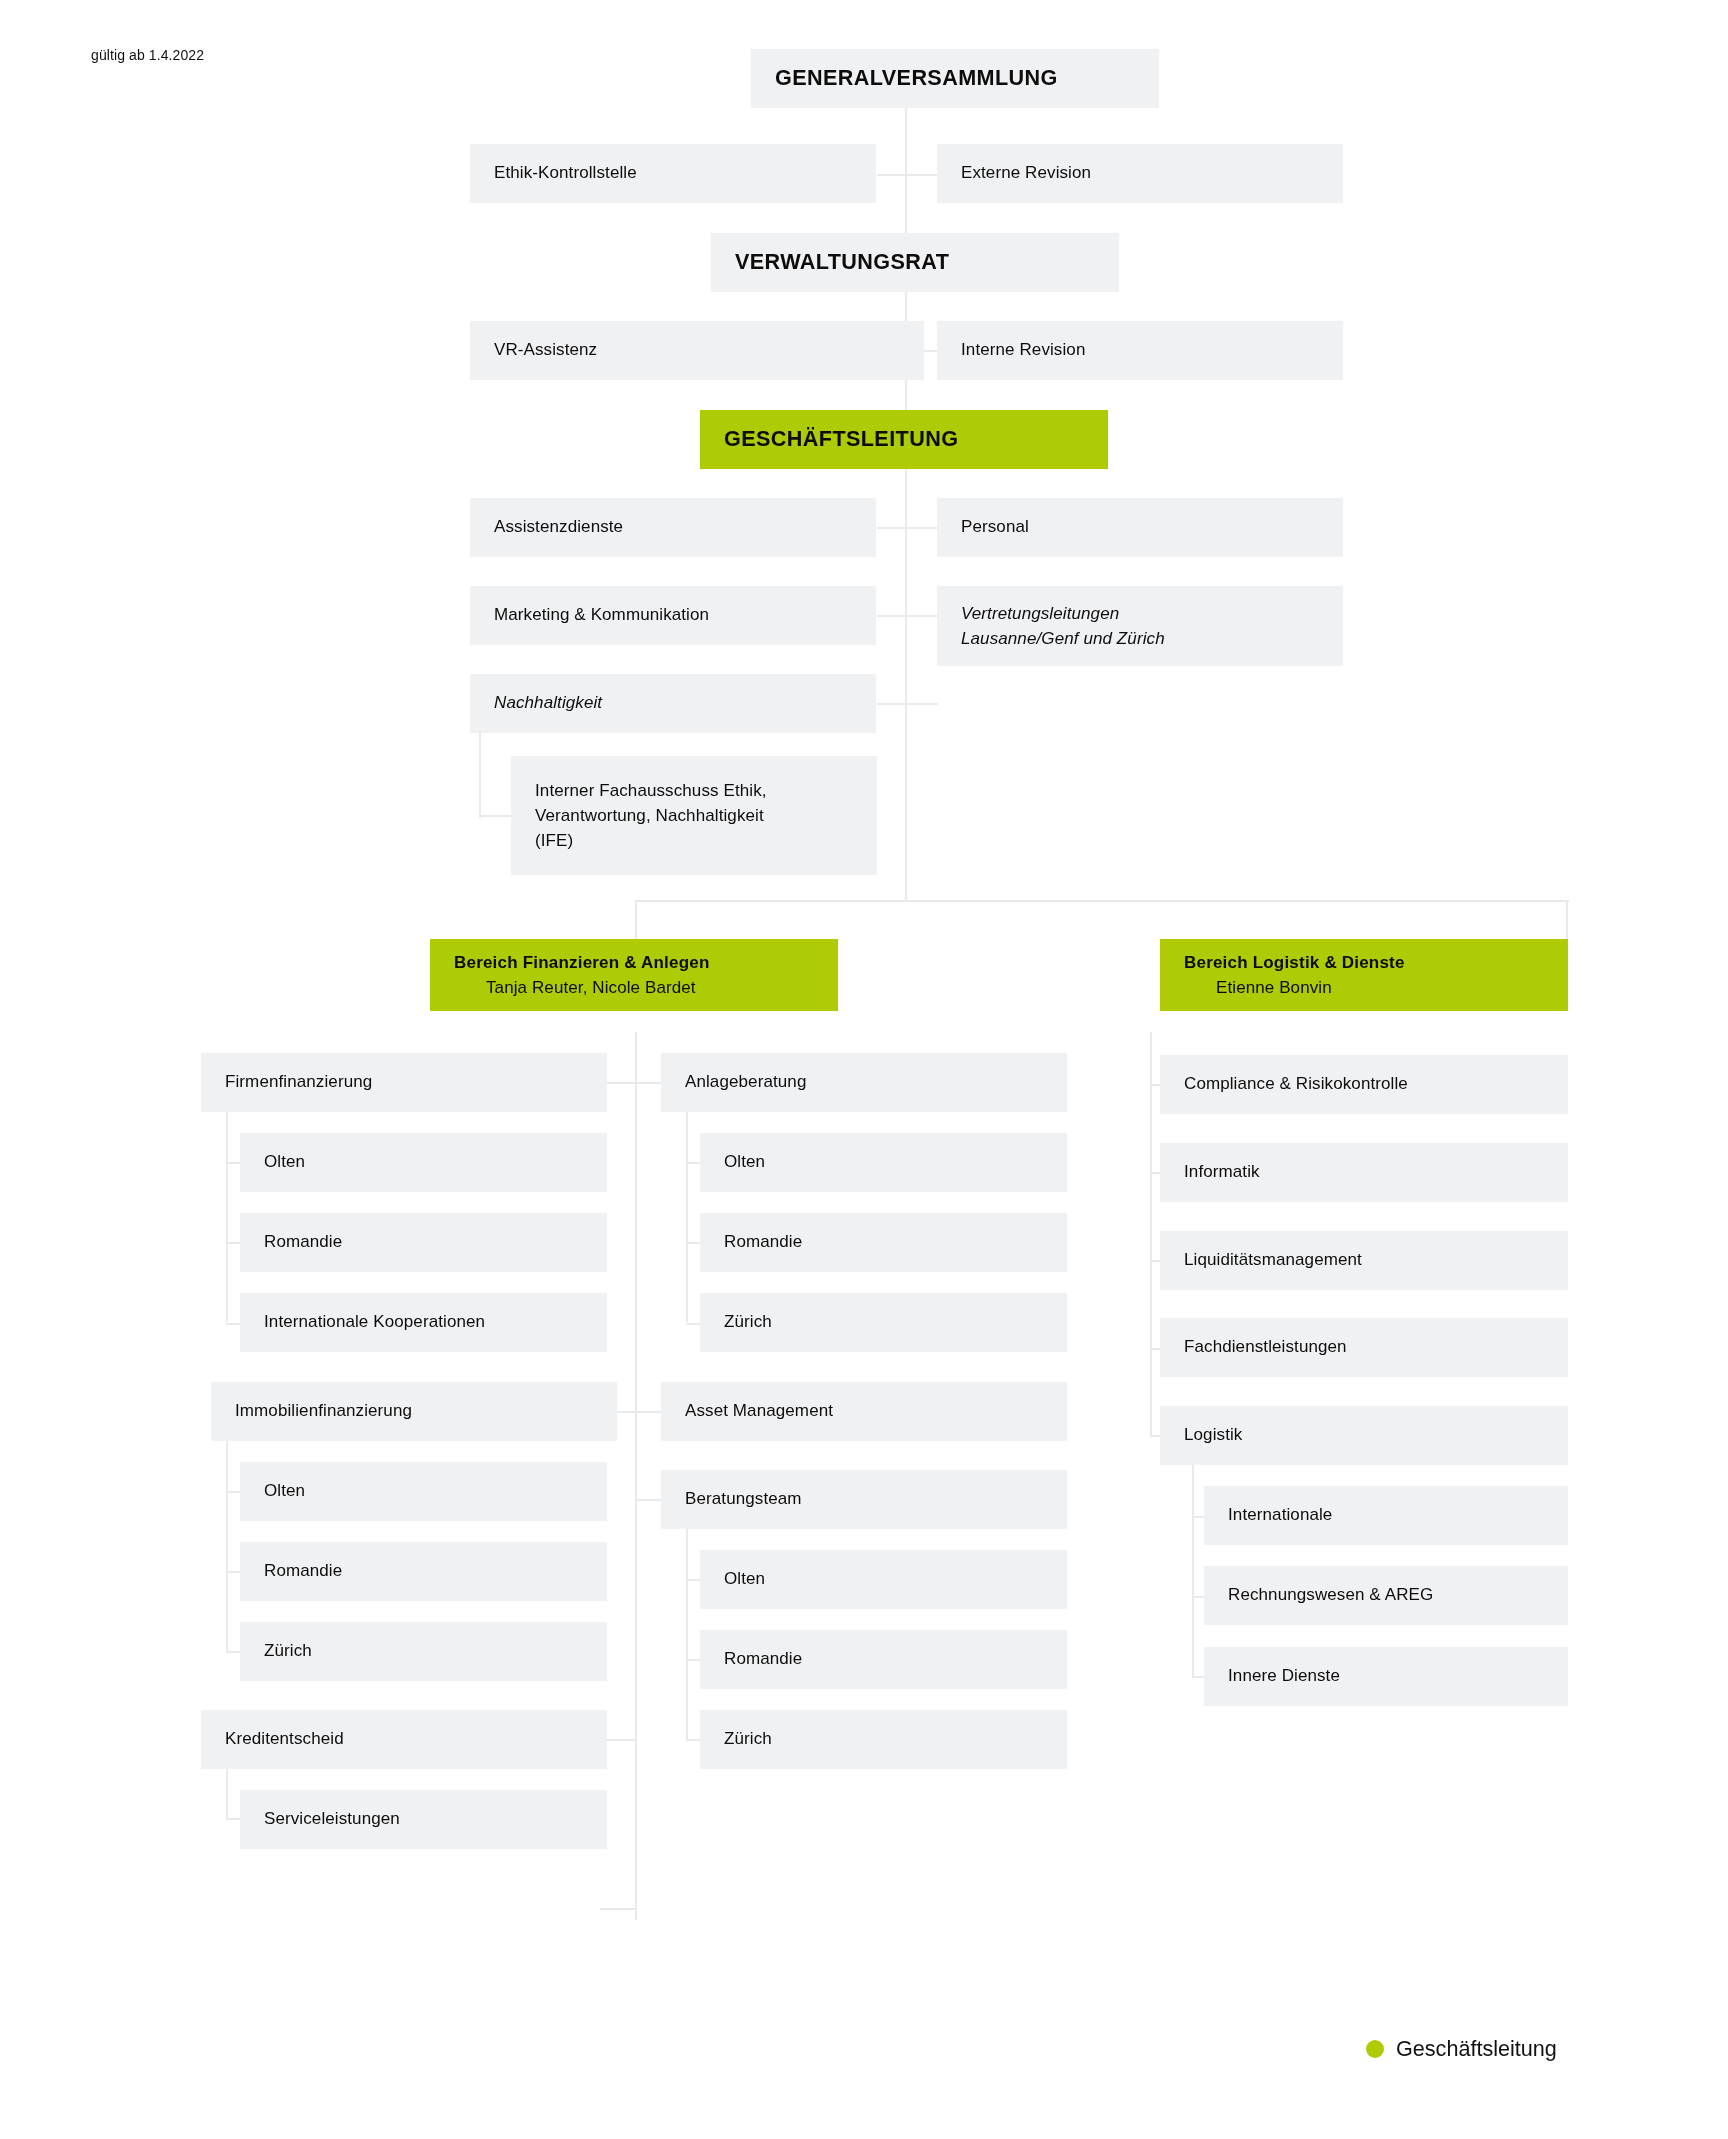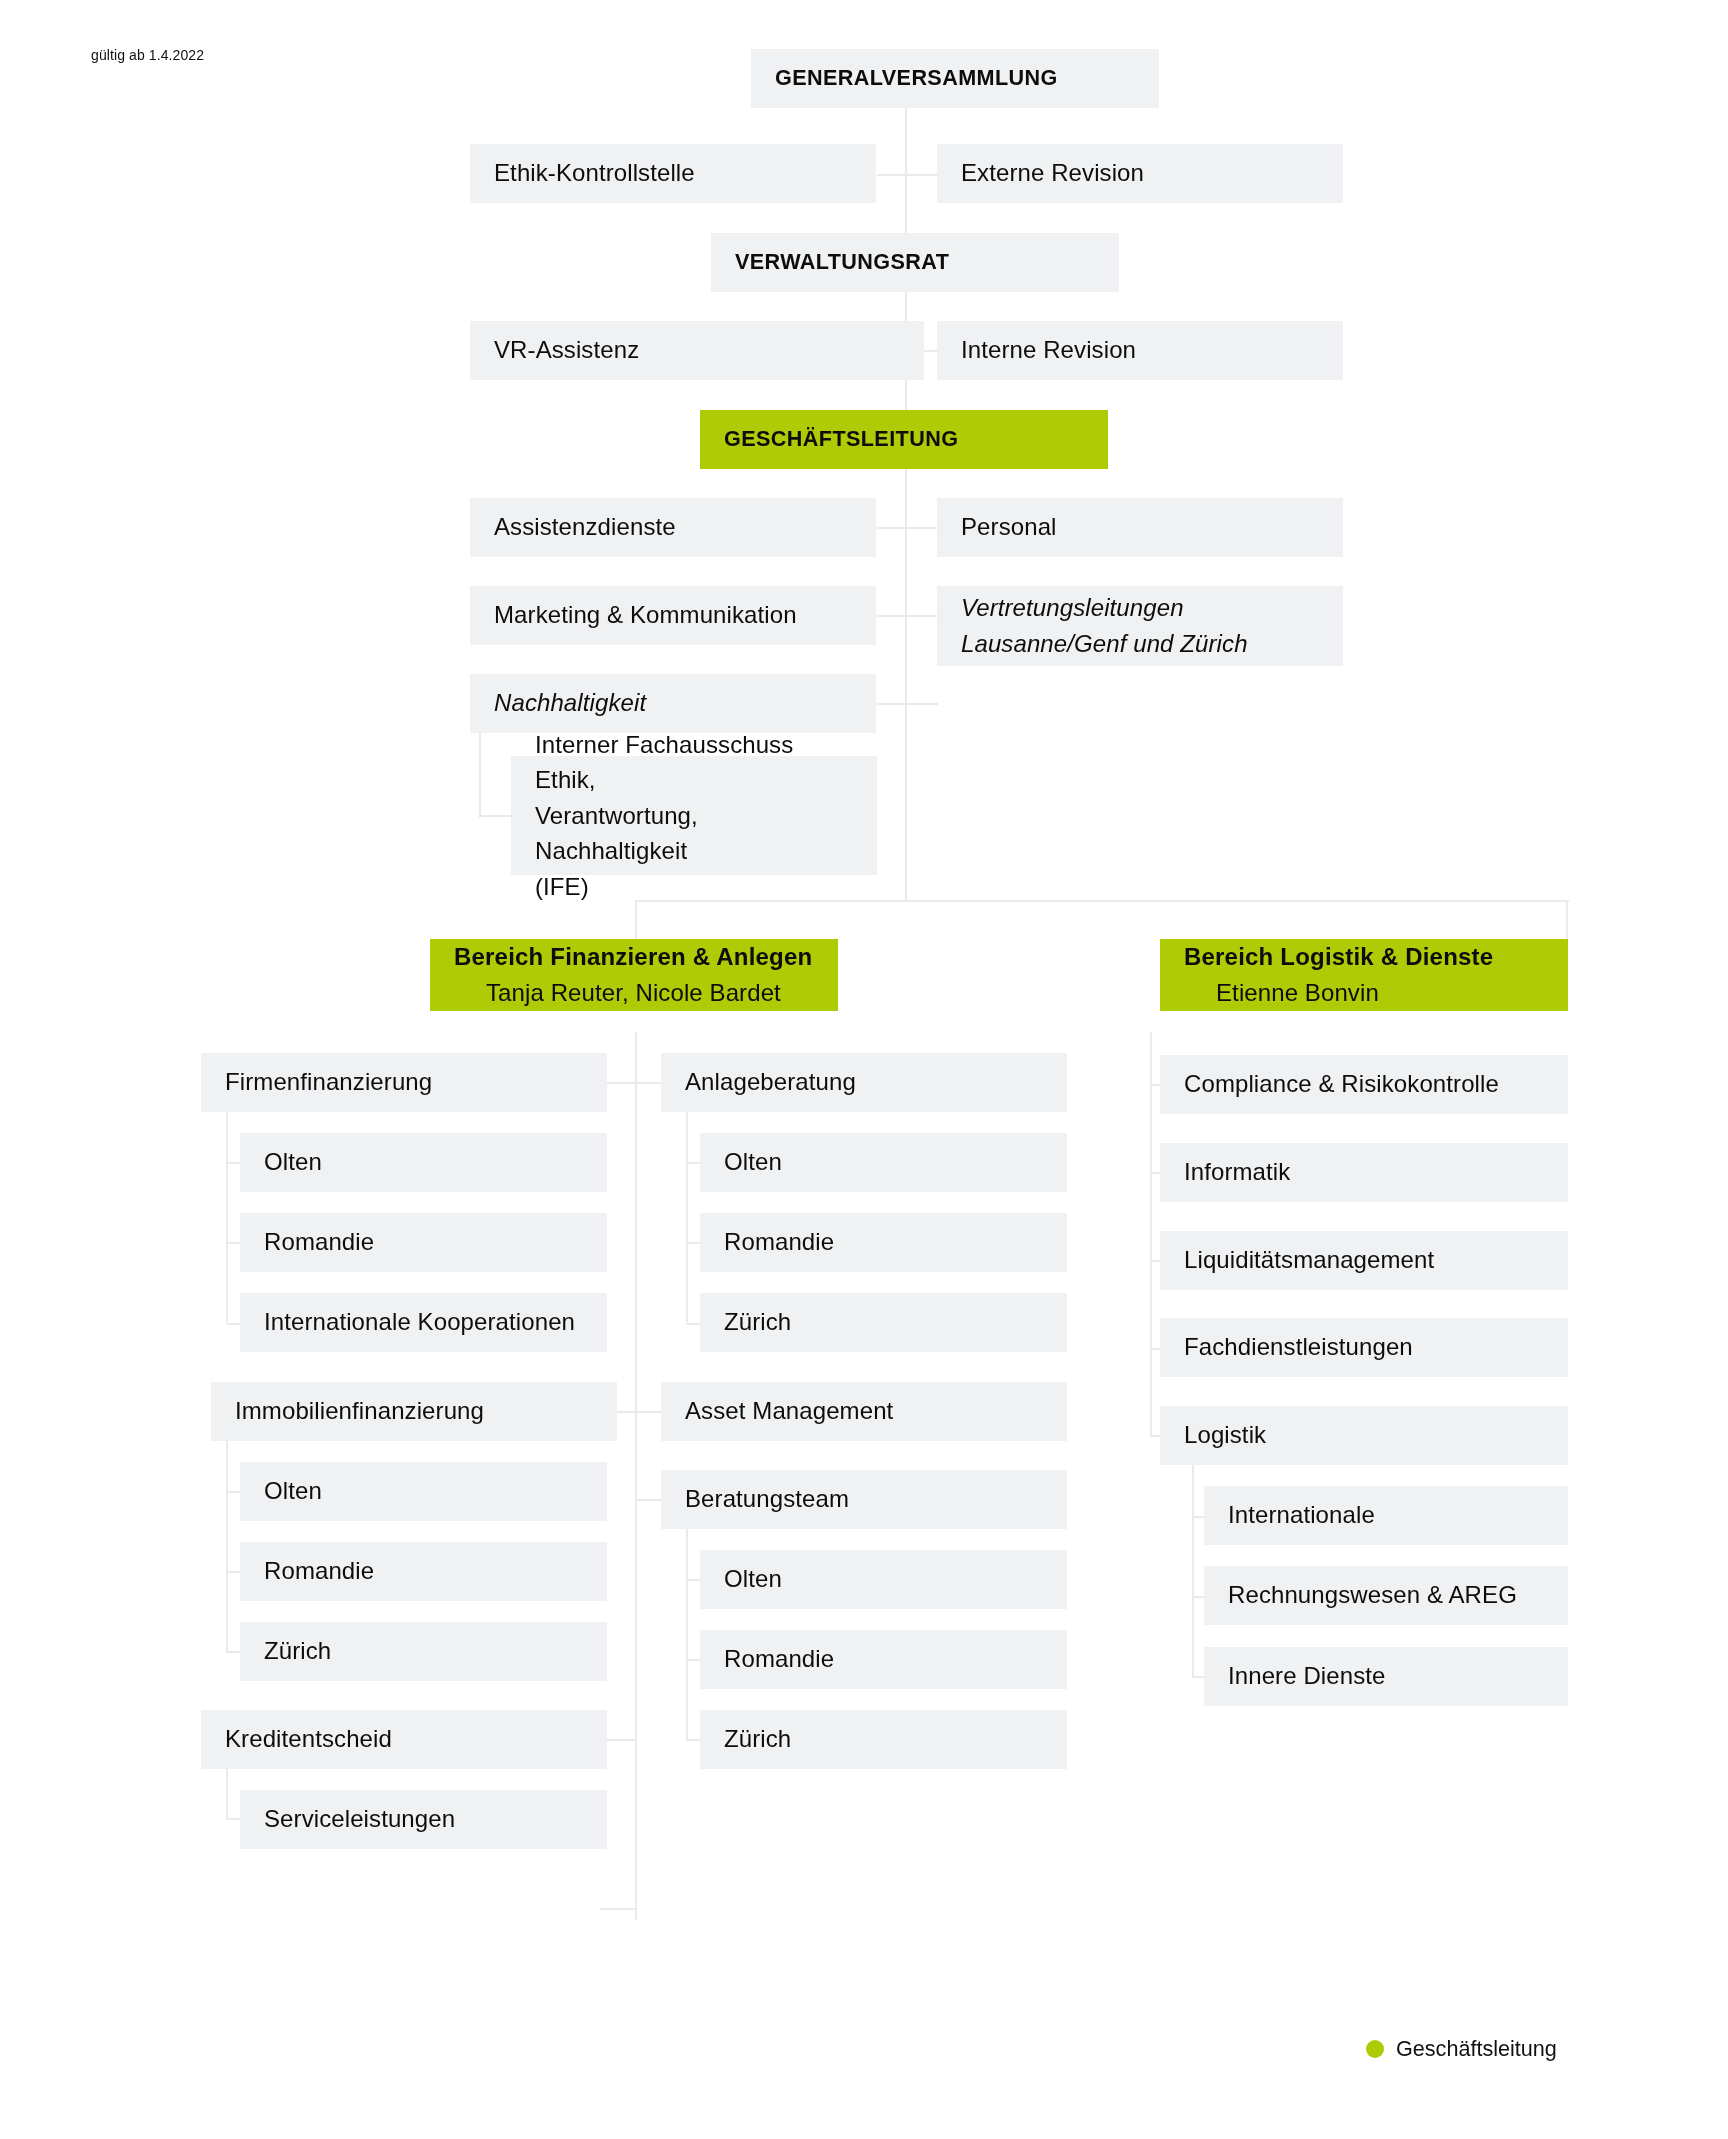--- a/index.html
+++ b/index.html
@@ -17,21 +17,21 @@
   }
   
   .box{
     position:absolute;
     background:#f0f1f3;
     box-sizing:border-box;
     display:flex;
     flex-direction:column;
     justify-content:center;
     color:#0d0d0d;
-    font-size:24px;
+    font-size:17px;
     line-height:1.42;
     letter-spacing:0.1px;
     padding:0 24px;
     z-index:3;
   }
   .box.green{background:#aecb05;}
   .box.bold{font-weight:700;letter-spacing:0.4px;font-size:21.6px;}
   .box .ttl{font-weight:700;letter-spacing:0.2px;}
   .box .sub{font-weight:400;margin-left:32px;}
   .box.multi{line-height:1.48;}

